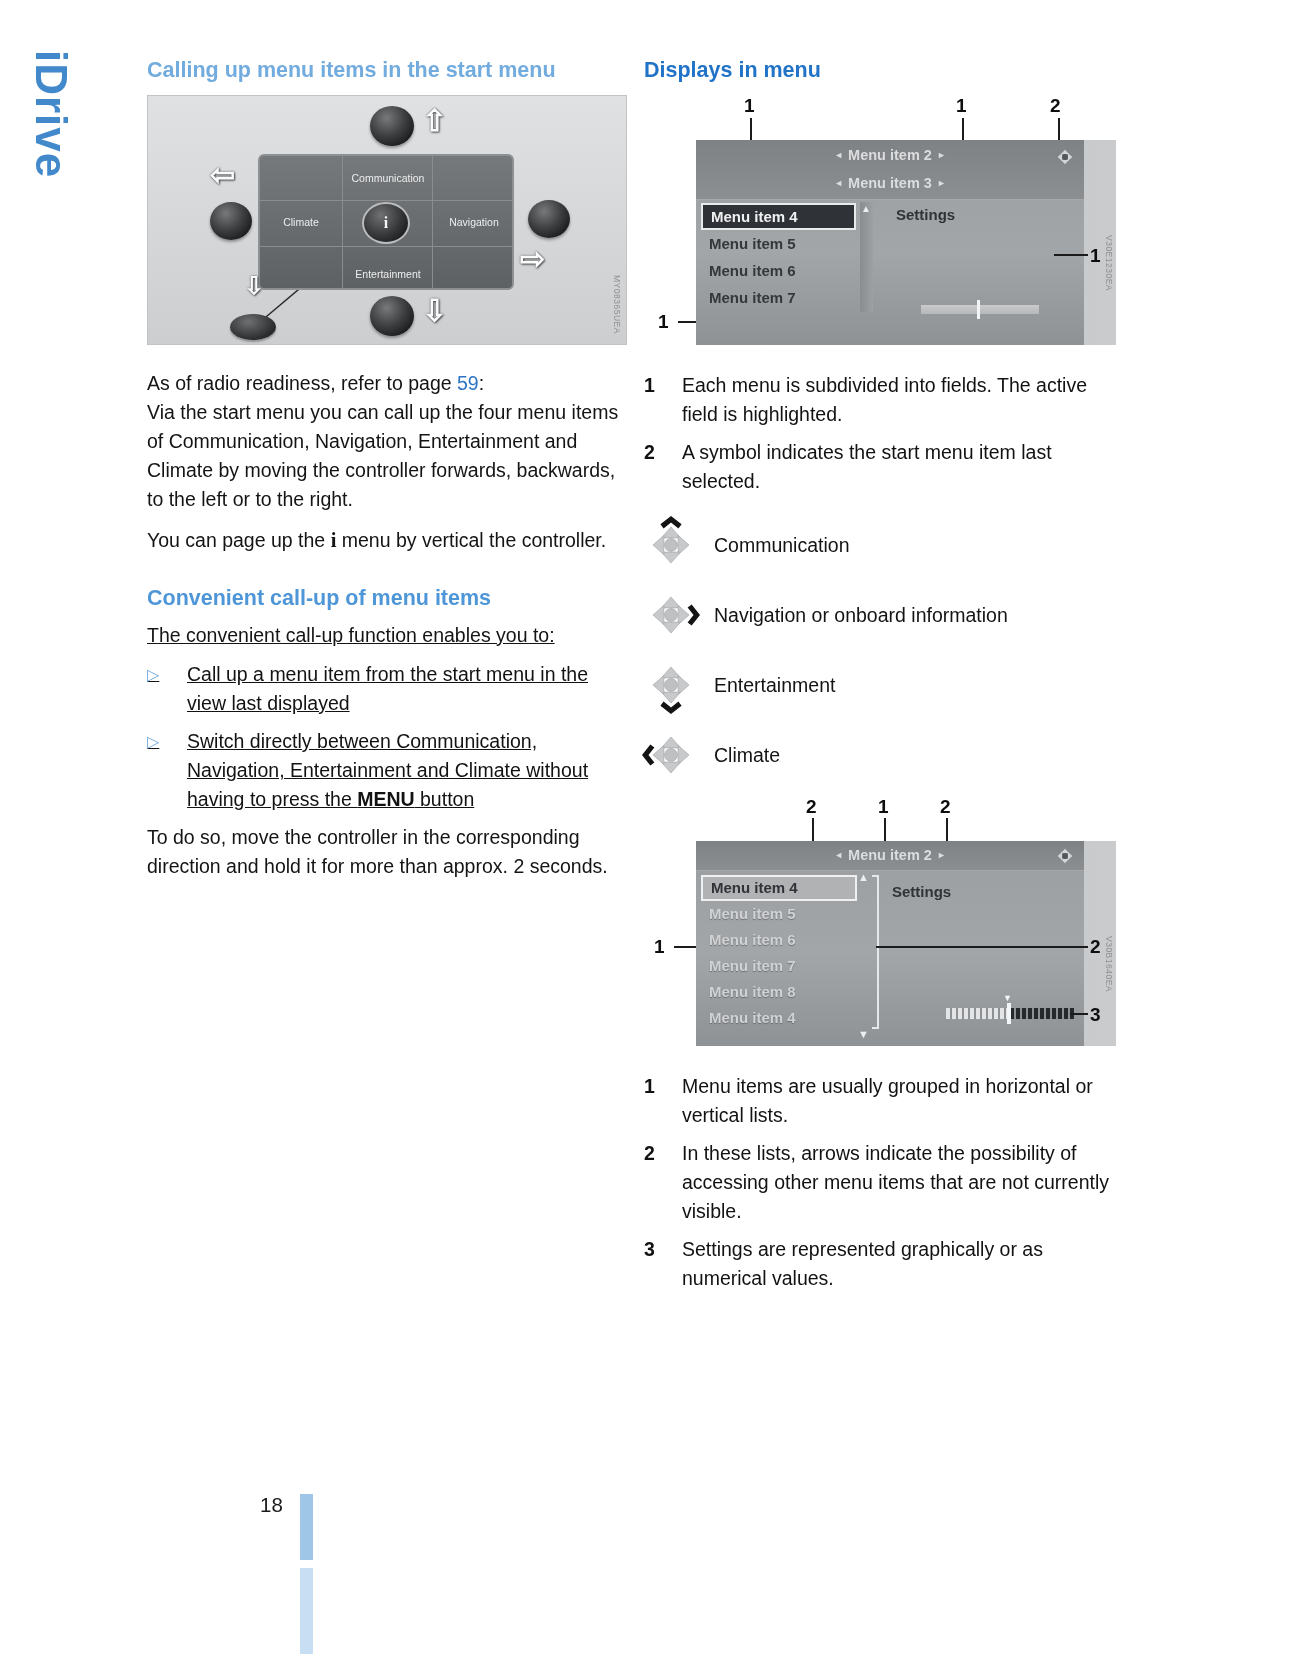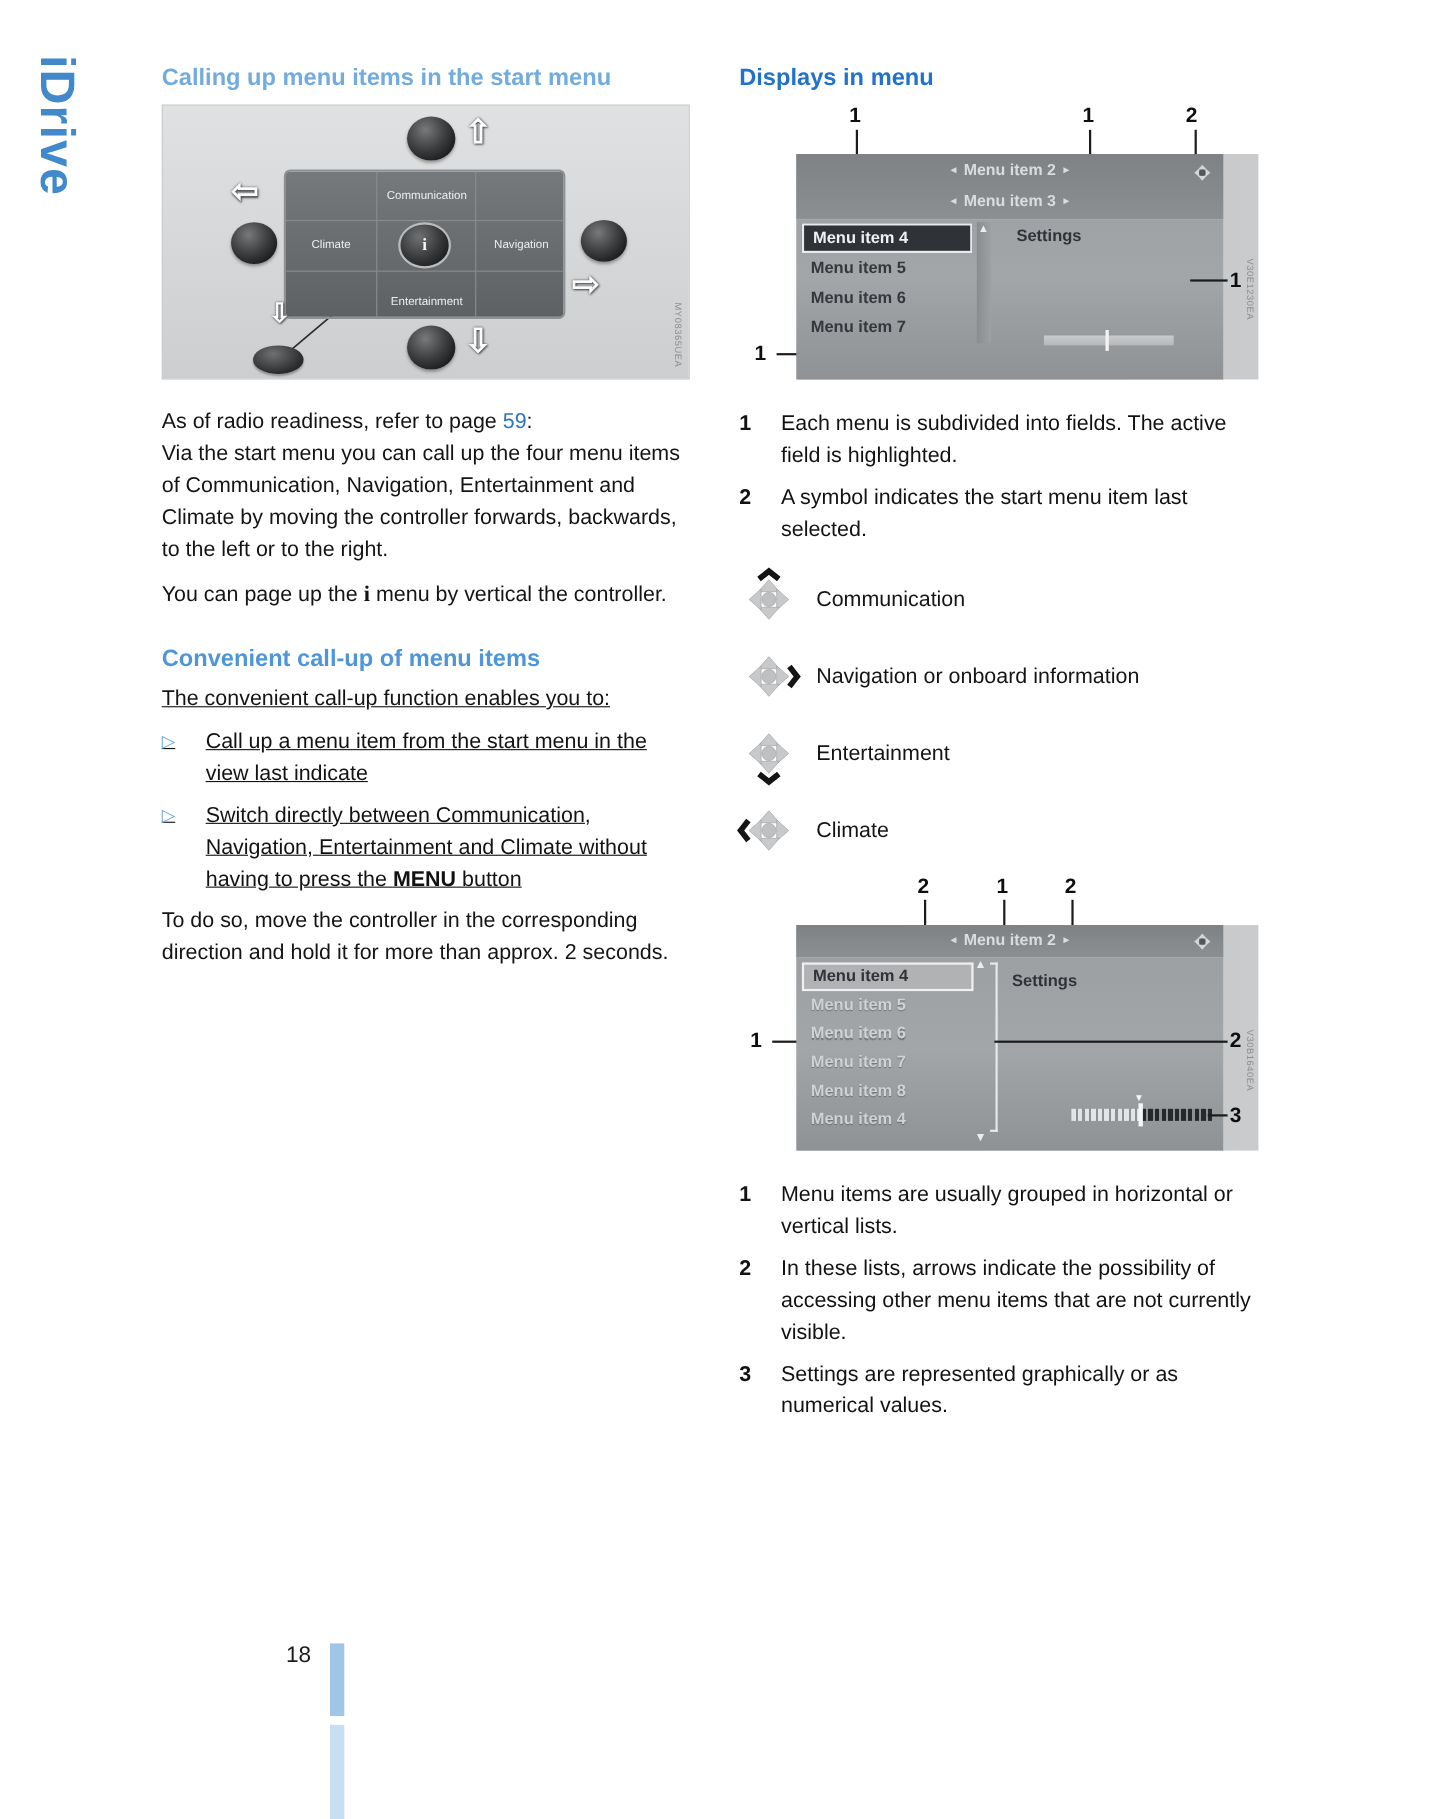--- a/index.html
+++ b/index.html
@@ -6,21 +6,21 @@
   html,body { background:#ffffff; }
   body { font-family:"Liberation Sans", sans-serif; color:#121212; }
   .page { position:relative; width:1300px; height:1654px; background:#fff; overflow:hidden; }
 
   
   .brand { position:absolute; left:26px; top:50px; writing-mode:vertical-rl;
            font-size:44px; font-weight:bold; color:#4189CB; letter-spacing:1px; }
 
   
   .col-left  { position:absolute; left:127px; top:57px; width:480px;margin-left:20px; }
-  .col-right { position:absolute; left:672px; top:57px; width:482px; }
+  .col-right { position:absolute; left:644px; top:57px; width:482px; }
 
   .h1 { font-size:21.5px; font-weight:bold; line-height:26px; }
   .h-light { color:#72ABDE; }
   .h-mid   { color:#4E96D7; }
   .h-dark  { color:#2173C8; }
   .body { font-size:19.5px; line-height:29px; color:#141414; }
   .pagelink { color:#2E74C4; text-decoration:none; cursor:pointer; }
   .iglyph { font-family:"Liberation Serif", serif; font-weight:bold; font-size:1.05em; }
   .bold { font-weight:bold; }
 
@@ -158,21 +158,21 @@
 
     <p class="body mt12"><span>You can page up the </span><span class="iglyph">i</span><span> menu by vertical the controller.</span></p>
 
     <div class="h1 h-mid mt30">Convenient call-up of menu items</div>
 
     <p class="body mt10">The convenient call-up function enables you to:</p>
 
     <div class="mt10">
       <div class="bullet">
         <span class="marker">▷</span>
-        <span class="btxt">Call up a menu item from the start menu in the view last indicate</span>
+        <span class="btxt">Call up a menu item from the start menu in the view last displayed</span>
       </div>
       <div class="bullet">
         <span class="marker">▷</span>
         <span class="btxt"><span>Switch directly between Communication, Navigation, Entertainment and Climate without having to press the </span><span class="bold">MENU</span><span> button</span></span>
       </div>
     </div>
 
     <p class="body" style="margin-top:8px">To do so, move the controller in the corresponding direction and hold it for more than approx. 2 seconds.</p>
   </div>
 

